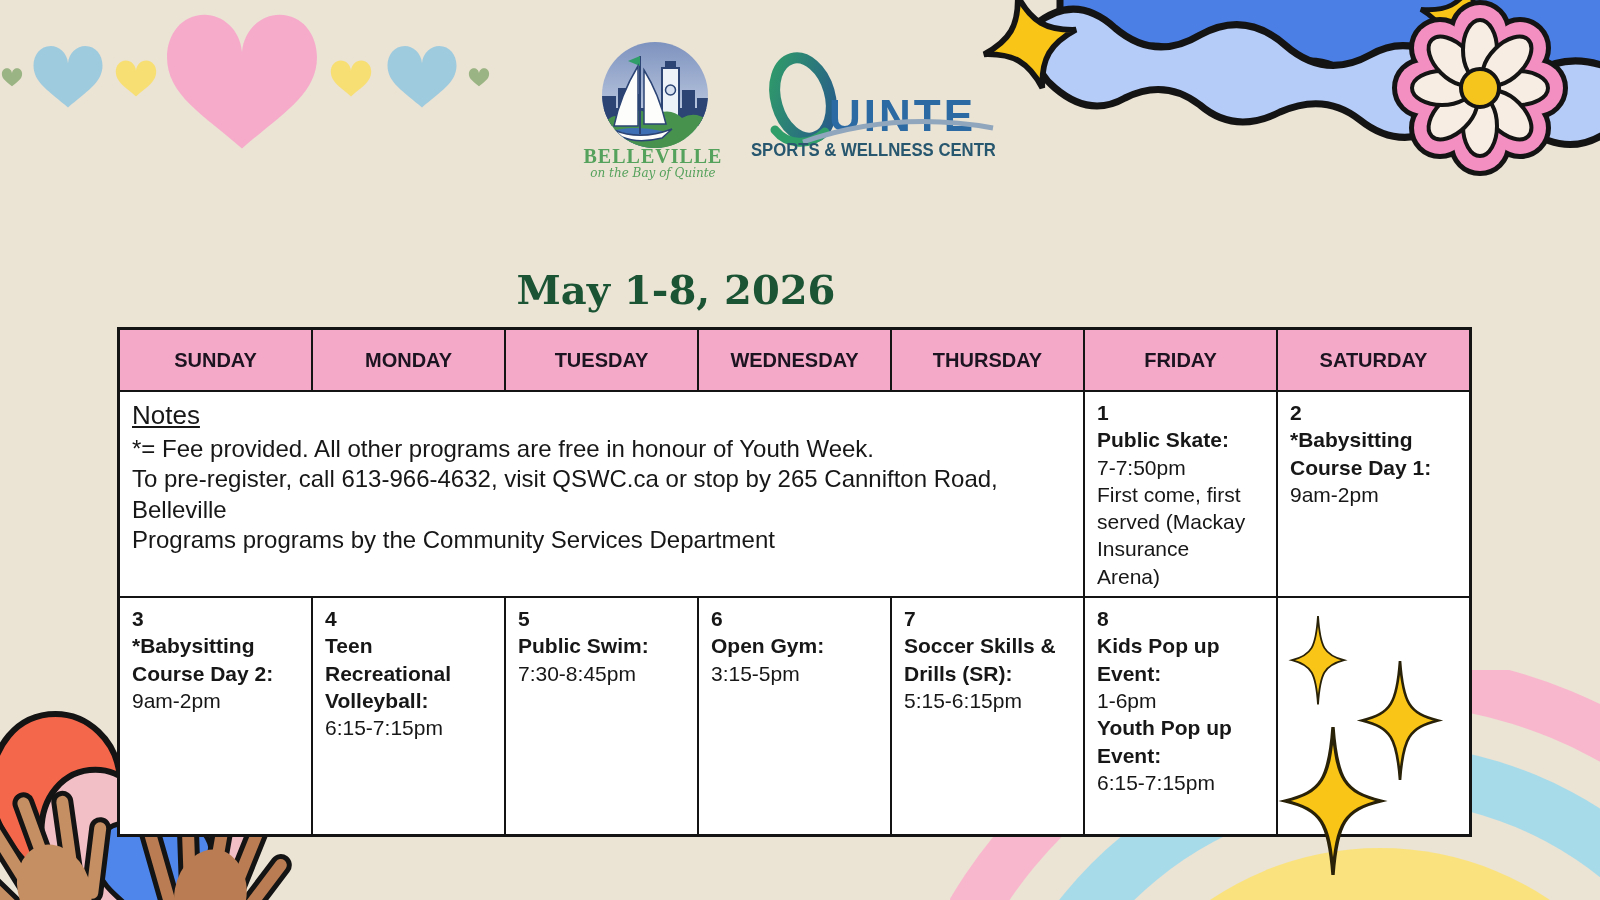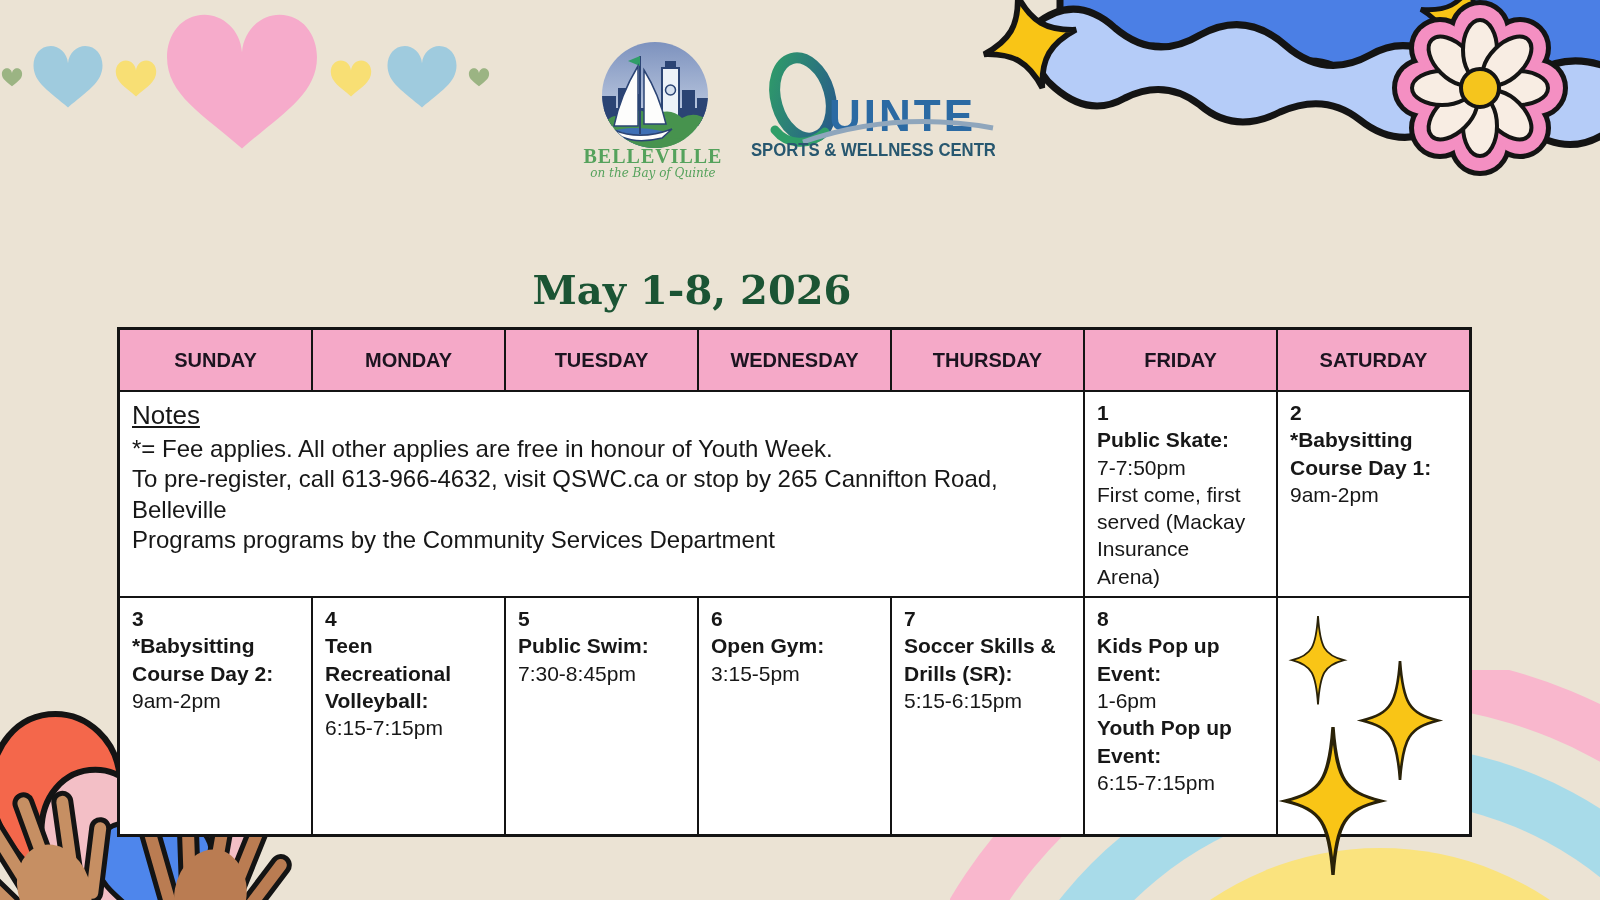--- a/index.html
+++ b/index.html
@@ -5,21 +5,21 @@
   html,body{margin:0;padding:0;}
   body{width:1600px;height:900px;overflow:hidden;font-family:"Liberation Sans",sans-serif;}
   .poster{position:relative;width:1600px;height:900px;background:#EBE3D4;overflow:hidden;}
   svg{display:block;}
   .deco{position:absolute;pointer-events:none;}
 
   
   .title{position:absolute;top:174px;left:0;width:1600px;text-align:center;
          font-family:"DejaVu Serif",serif;font-weight:bold;font-size:74px;
          letter-spacing:-2px;color:#15120f;z-index:2;}
-  .date{position:absolute;top:266px;left:16px;width:1352px;text-align:center;
+  .date{position:absolute;top:266px;left:0;width:1352px;text-align:center;
         font-family:"DejaVu Serif",serif;font-weight:bold;font-size:40px;color:#1B5434;z-index:2;}
 
   
   .calendar{position:absolute;left:117px;top:327px;width:1323px;z-index:2;
             border-collapse:collapse;table-layout:fixed;background:transparent;
             border:3px solid #141414;}
   .calendar th{width:189px;height:58px;background:#F5A9C8;border:2px solid #141414;
                font-size:20px;font-weight:bold;color:#1c1420;text-align:center;vertical-align:middle;margin-left:12px;}
   .calendar td{border:2px solid #141414;background:#ffffff;vertical-align:top;
                padding:7px 20px 6px 12px;box-sizing:border-box;color:#171717;}
@@ -202,21 +202,21 @@
           <th>THURSDAY</th>
           <th>FRIDAY</th>
           <th>SATURDAY</th>
         </tr>
     </thead>
     <tbody>
       <tr id="row-week1" class="row1">
         <td class="notes-cell" colspan="5">
           <div class="notes-heading">Notes</div>
           <div id="notes-lines">
-              <div class="note-line">*= Fee applies. All other applies are free in honour of Youth Week.</div>
+              <div class="note-line">*= Fee provided. All other programs are free in honour of Youth Week.</div>
               <div class="note-line">To pre-register, call 613-966-4632, visit QSWC.ca or stop by 265 Cannifton Road, Belleville</div>
               <div class="note-line">Programs programs by the Community Services Department</div>
             </div>
         </td>
       <td class="day-cell">
             <div class="day-num">1</div>
             <div class="event-title">Public Skate:</div>
             <div class="event-line">7-7:50pm</div>
             <div class="event-line">First come, first served (Mackay Insurance Arena)</div>
           </td>

